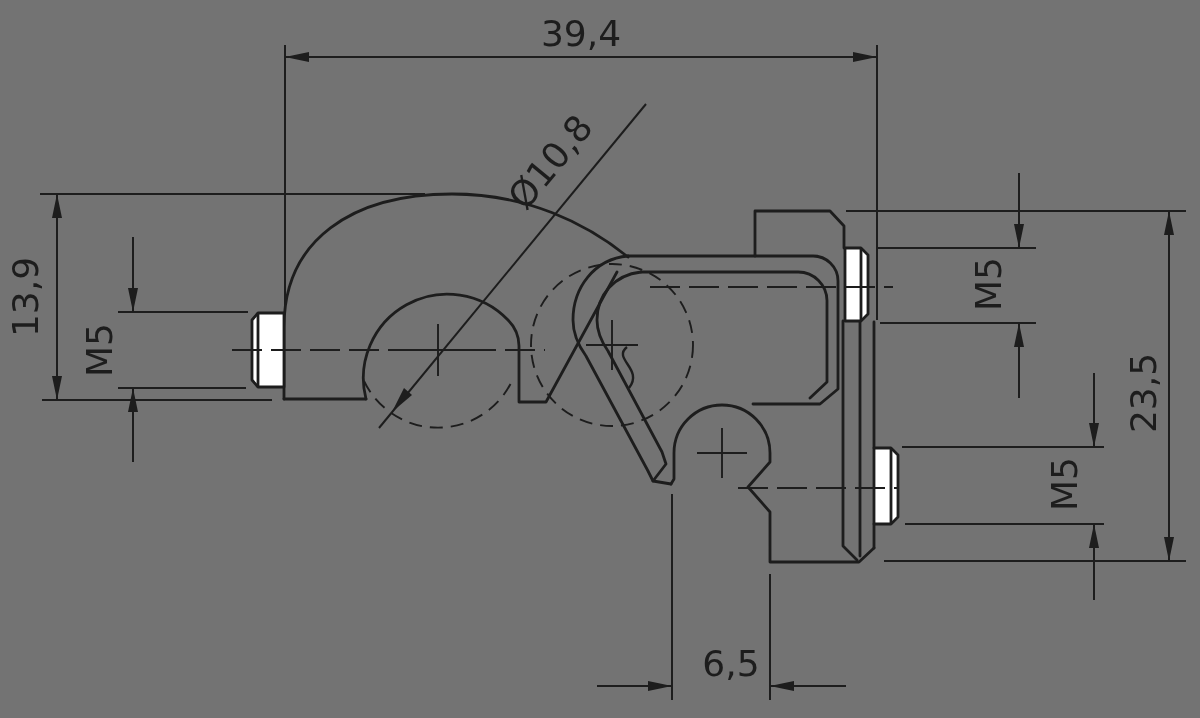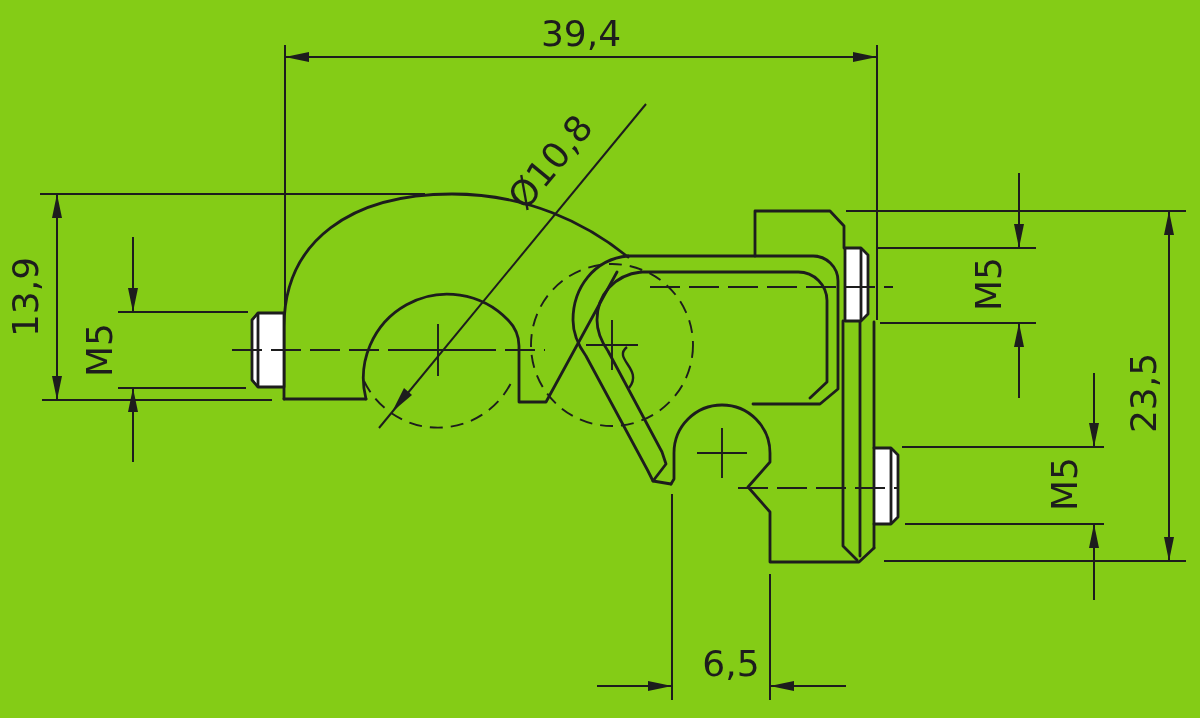--- a/index.html
+++ b/index.html
@@ -1,16 +1,16 @@
 <!DOCTYPE html>
 <html><head>
 <meta charset="utf-8">
 <style>
   html,body{margin:0;padding:0;background:#ffffff;}
-  .stage{position:relative;width:1200px;height:718px;background:#84cc16;overflow:hidden;
+  .stage{position:relative;width:1200px;height:718px;background:#737373;overflow:hidden;
          font-family:"DejaVu Sans","Liberation Sans",sans-serif;}
   svg{display:block;}
   .dimtext{font-family:"DejaVu Sans","Liberation Sans",sans-serif;font-size:36px;fill:#1d1d1d;}
 </style>
 </head>
 <body>
 
 <div class="stage">
 <svg width="1200" height="718" viewBox="0 0 1200 718">
 

